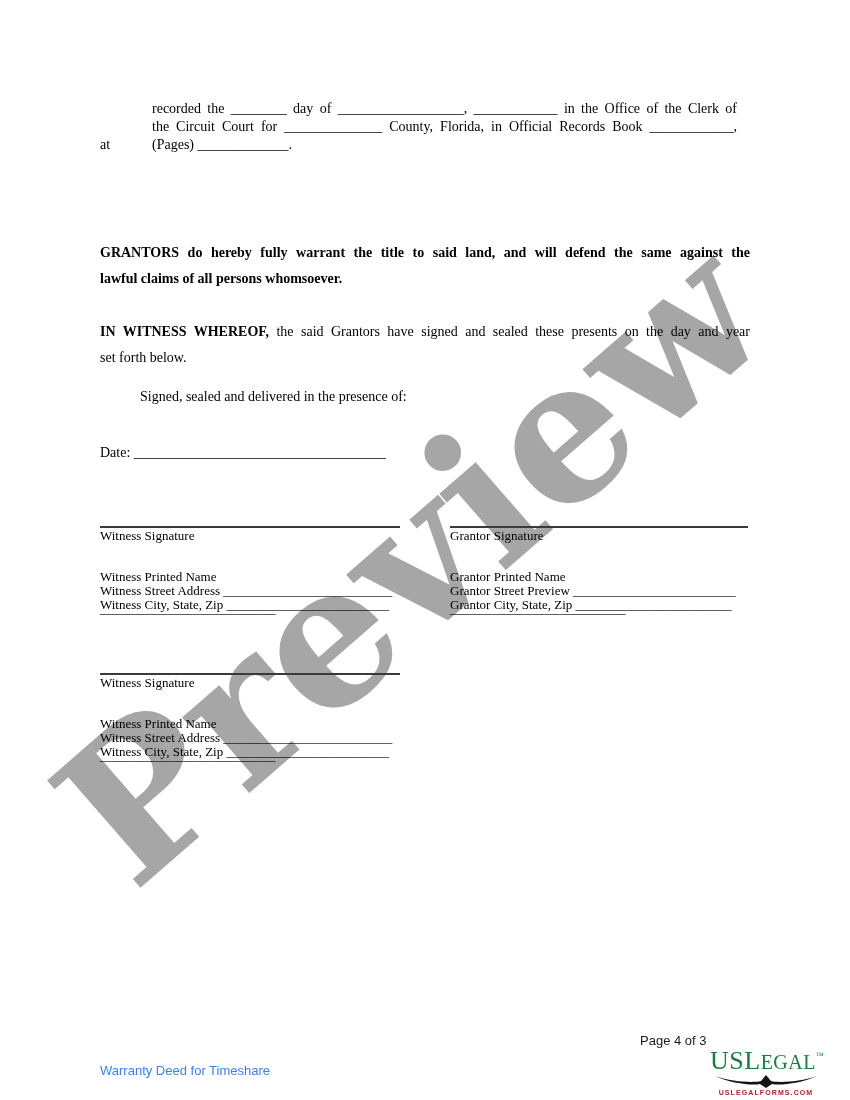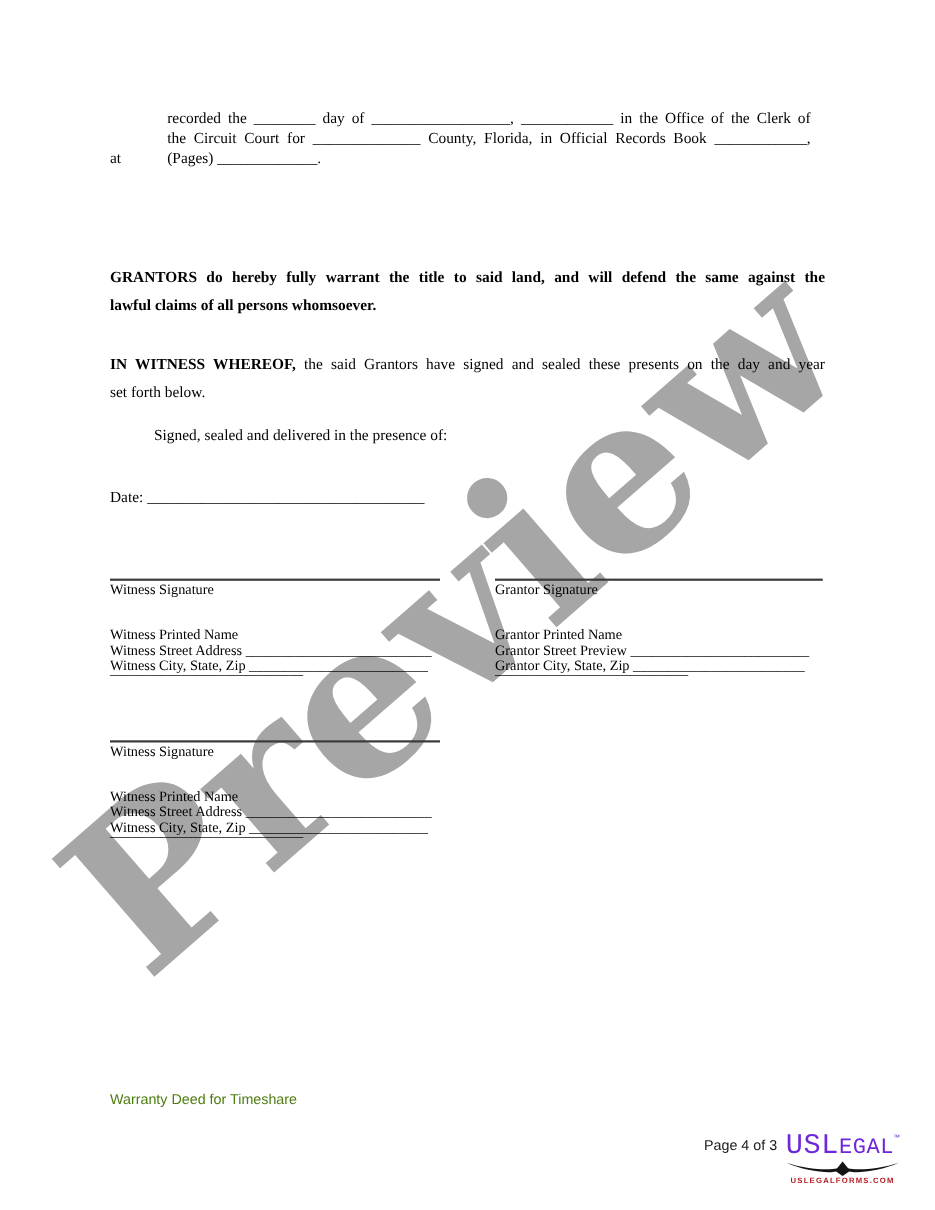--- a/index.html
+++ b/index.html
@@ -32,24 +32,24 @@
   .sb-w1 { left:100px; top:526px; }
   .sb-g1 { left:450px; top:526px; width:298px;text-align:right; }
   .sb-w2 { left:100px; top:673px; }
   .sig-rule    { position:absolute; left:0; top:0; width:100%; border-top:2px solid #3a3a3a; }
   .sig-label   { position:absolute; left:0; top:3px;  white-space:nowrap; }
   .sig-blank   { position:absolute; left:0; top:30px; white-space:nowrap;margin-top:46px; }
   .sig-printed { position:absolute; left:0; top:44px; white-space:nowrap; }
   .sig-street  { position:absolute; left:0; top:58px; white-space:nowrap; }
   .sig-city    { position:absolute; left:0; top:72px; white-space:nowrap; }
 
-  .footer-title { left:100px; top:992px; font-family:"Liberation Sans", sans-serif; font-size:13px; color:#4d7c0f; }
+  .footer-title { left:100px; top:1063px; font-family:"Liberation Sans", sans-serif; font-size:13px; color:#3b82f6; }
   .footer-page  { left:640px; top:1033px; font-family:"Liberation Sans", sans-serif; font-size:13px; color:#1a1a1a; }
   .logo { left:710px; top:1022px; width:112px; text-align:center; }
-  .logo-brand { font-family:Liberation Mono, monospace; color:#6d28d9; line-height:27px; white-space:nowrap; }
+  .logo-brand { font-family:Liberation Serif, serif; color:#15803d; line-height:27px; white-space:nowrap;margin-top:20px; }
   .logo-lg { font-size:26px; letter-spacing:0.5px; }
   .logo-sm { font-size:20px; letter-spacing:0.5px; }
   .logo-tm { font-size:8px; vertical-align:11px; }
   .logo-eagle { margin-top:-3px; }
   .logo-eagle svg { display:block; margin:0 auto; }
   .logo-tagline { font-family:"Liberation Sans", sans-serif; font-size:7px; font-weight:bold;
                   color:#b52025; letter-spacing:1.1px; margin-top:1px; white-space:nowrap; }
 </style>
 </head>
 <body>

